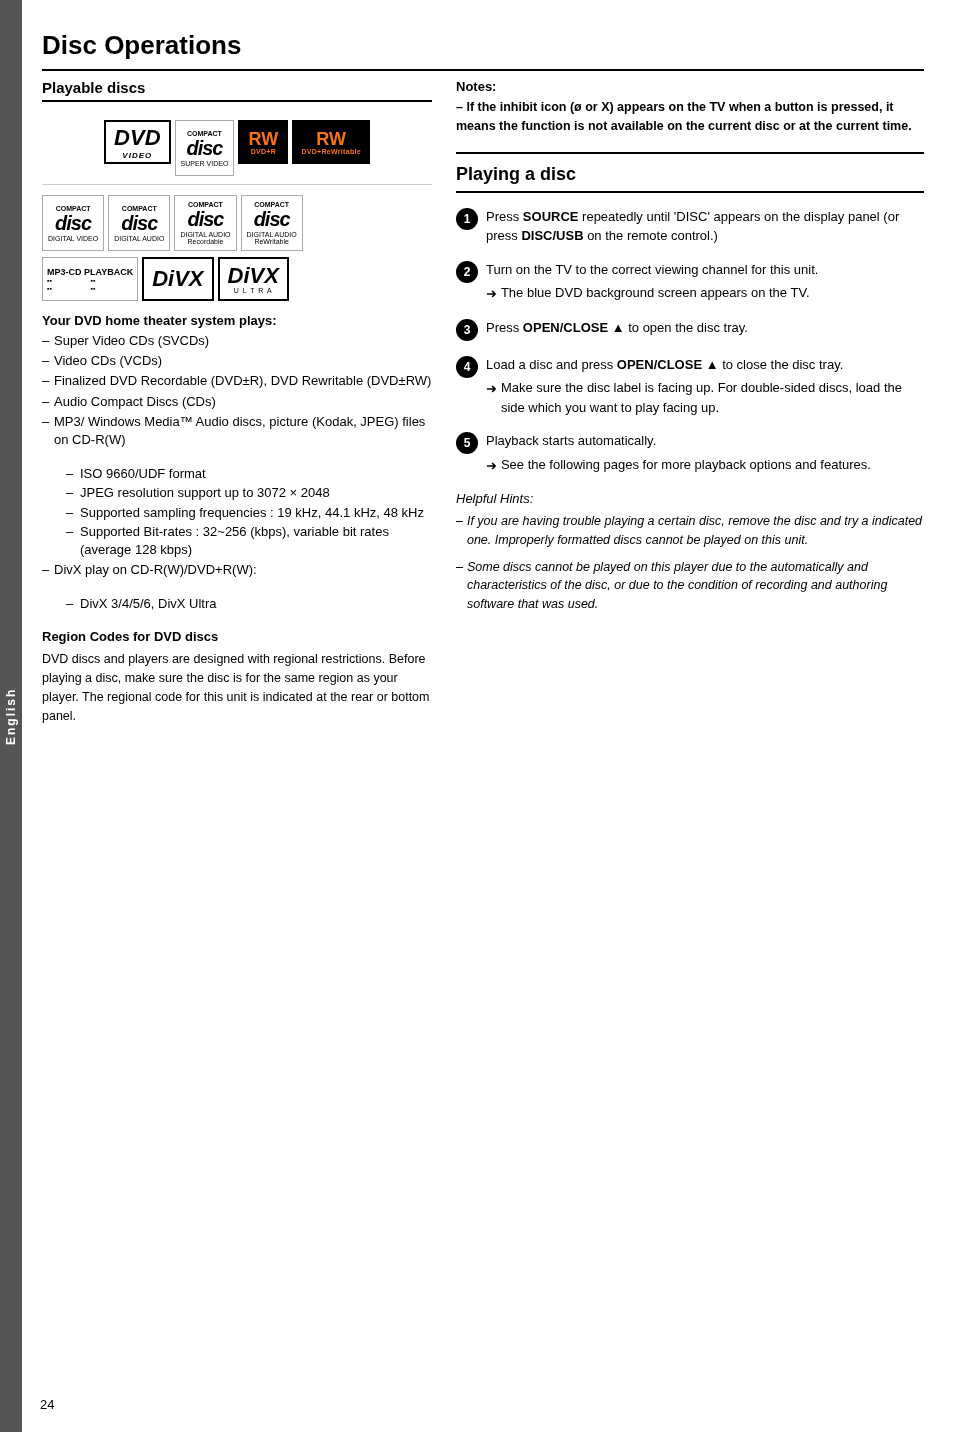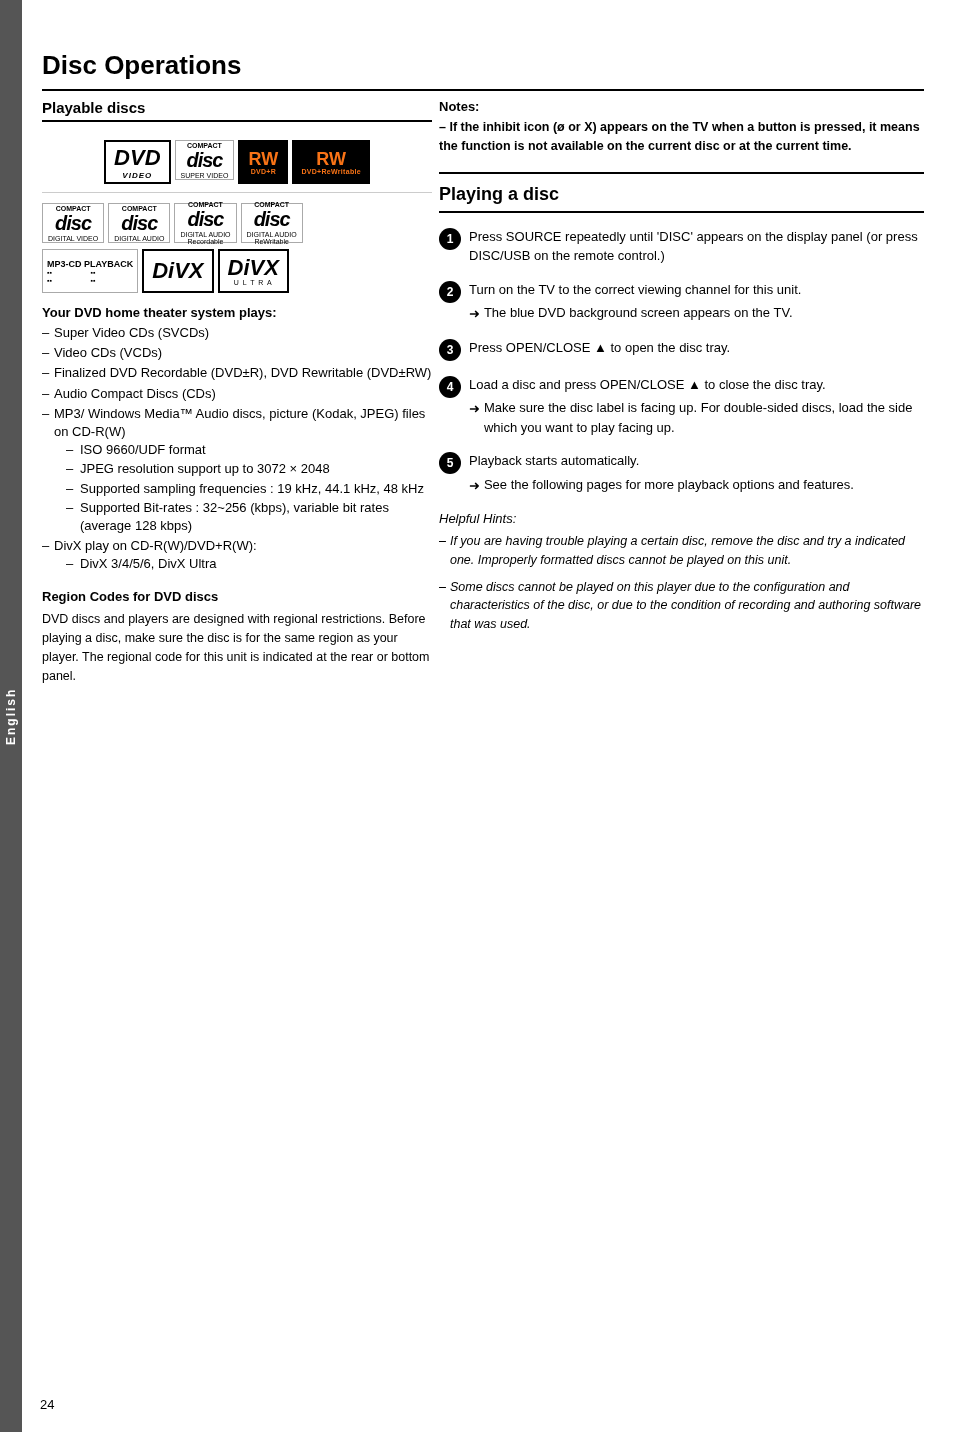--- a/index.html
+++ b/index.html
@@ -34,25 +34,24 @@
     .main-content {
       flex: 1;
       padding: 30px 30px 30px 20px;
     }
     .page-title {
       font-size: 26px;
       font-weight: bold;
       margin-bottom: 8px;
       border-bottom: 2px solid #000;
       padding-bottom: 8px;
-      margin-top: 20px;
     }
     .two-column {
       display: flex;
-      gap: 7px;
+      gap: 24px;
       margin-top: 0;
     }
     .left-col {
       width: 390px;
       flex-shrink: 0;
     }
     .right-col {
       flex: 1;
     }
     .section-title {
@@ -116,21 +115,21 @@
       margin-bottom: 6px;
     }
     .disc-item {
       display: flex;
       flex-direction: column;
       align-items: center;
       border: 1px solid #aaa;
       padding: 3px 5px;
       font-size: 8px;
       min-width: 58px;
-      height: 40px;
+      height: 56px;
       justify-content: center;
     }
     .divx-logo {
       font-size: 20px;
       font-weight: 900;
       font-style: italic;
       border: 2px solid #000;
       padding: 4px 8px;
       display: flex;
       align-items: center;
@@ -170,21 +169,21 @@
     }
     .plays-list > li::before {
       content: '–';
       position: absolute;
       left: 0;
     }
     .sub-list {
       list-style: none;
       padding: 0;
       padding-left: 12px;
-      margin-top: 0;
+      margin-top: 16px;
     }
     .sub-list li {
       position: relative;
       padding-left: 14px;
       margin-bottom: 1px;
       line-height: 1.4;
     }
     .sub-list li::before {
       content: '–';
       position: absolute;
@@ -252,21 +251,21 @@
       justify-content: center;
       font-size: 12px;
       font-weight: bold;
       flex-shrink: 0;
       margin-top: 1px;
     }
     .step-content {
       line-height: 1.5;
       font-size: 13px;
     }
-    .step-content b { font-weight: normal; }
+    .step-content b { font-weight: bold; }
     .arrow-item {
       display: flex;
       align-items: flex-start;
       gap: 4px;
       margin-top: 4px;
       padding-left: 0;
     }
     .arrow-icon {
       color: #000;
       font-size: 13px;
@@ -496,21 +495,21 @@
             </li>
 
           </ol>
 
           <div class="helpful-hints">
             <div class="helpful-title">Helpful Hints:</div>
             <div class="helpful-item">
               <span>If you are having trouble playing a certain disc, remove the disc and try a indicated one. Improperly formatted discs cannot be played on this unit.</span>
             </div>
             <div class="helpful-item">
-              <span>Some discs cannot be played on this player due to the configuration and characteristics of the disc, or due to the condition of recording and authoring software that was used.</span>
+              <span>Some discs cannot be played on this player due to the automatically and characteristics of the disc, or due to the condition of recording and authoring software that was used.</span>
             </div>
           </div>
         </div>
       </div>
     </div>
 
     <div class="page-num">24</div>
   </div>
 </div>
 

